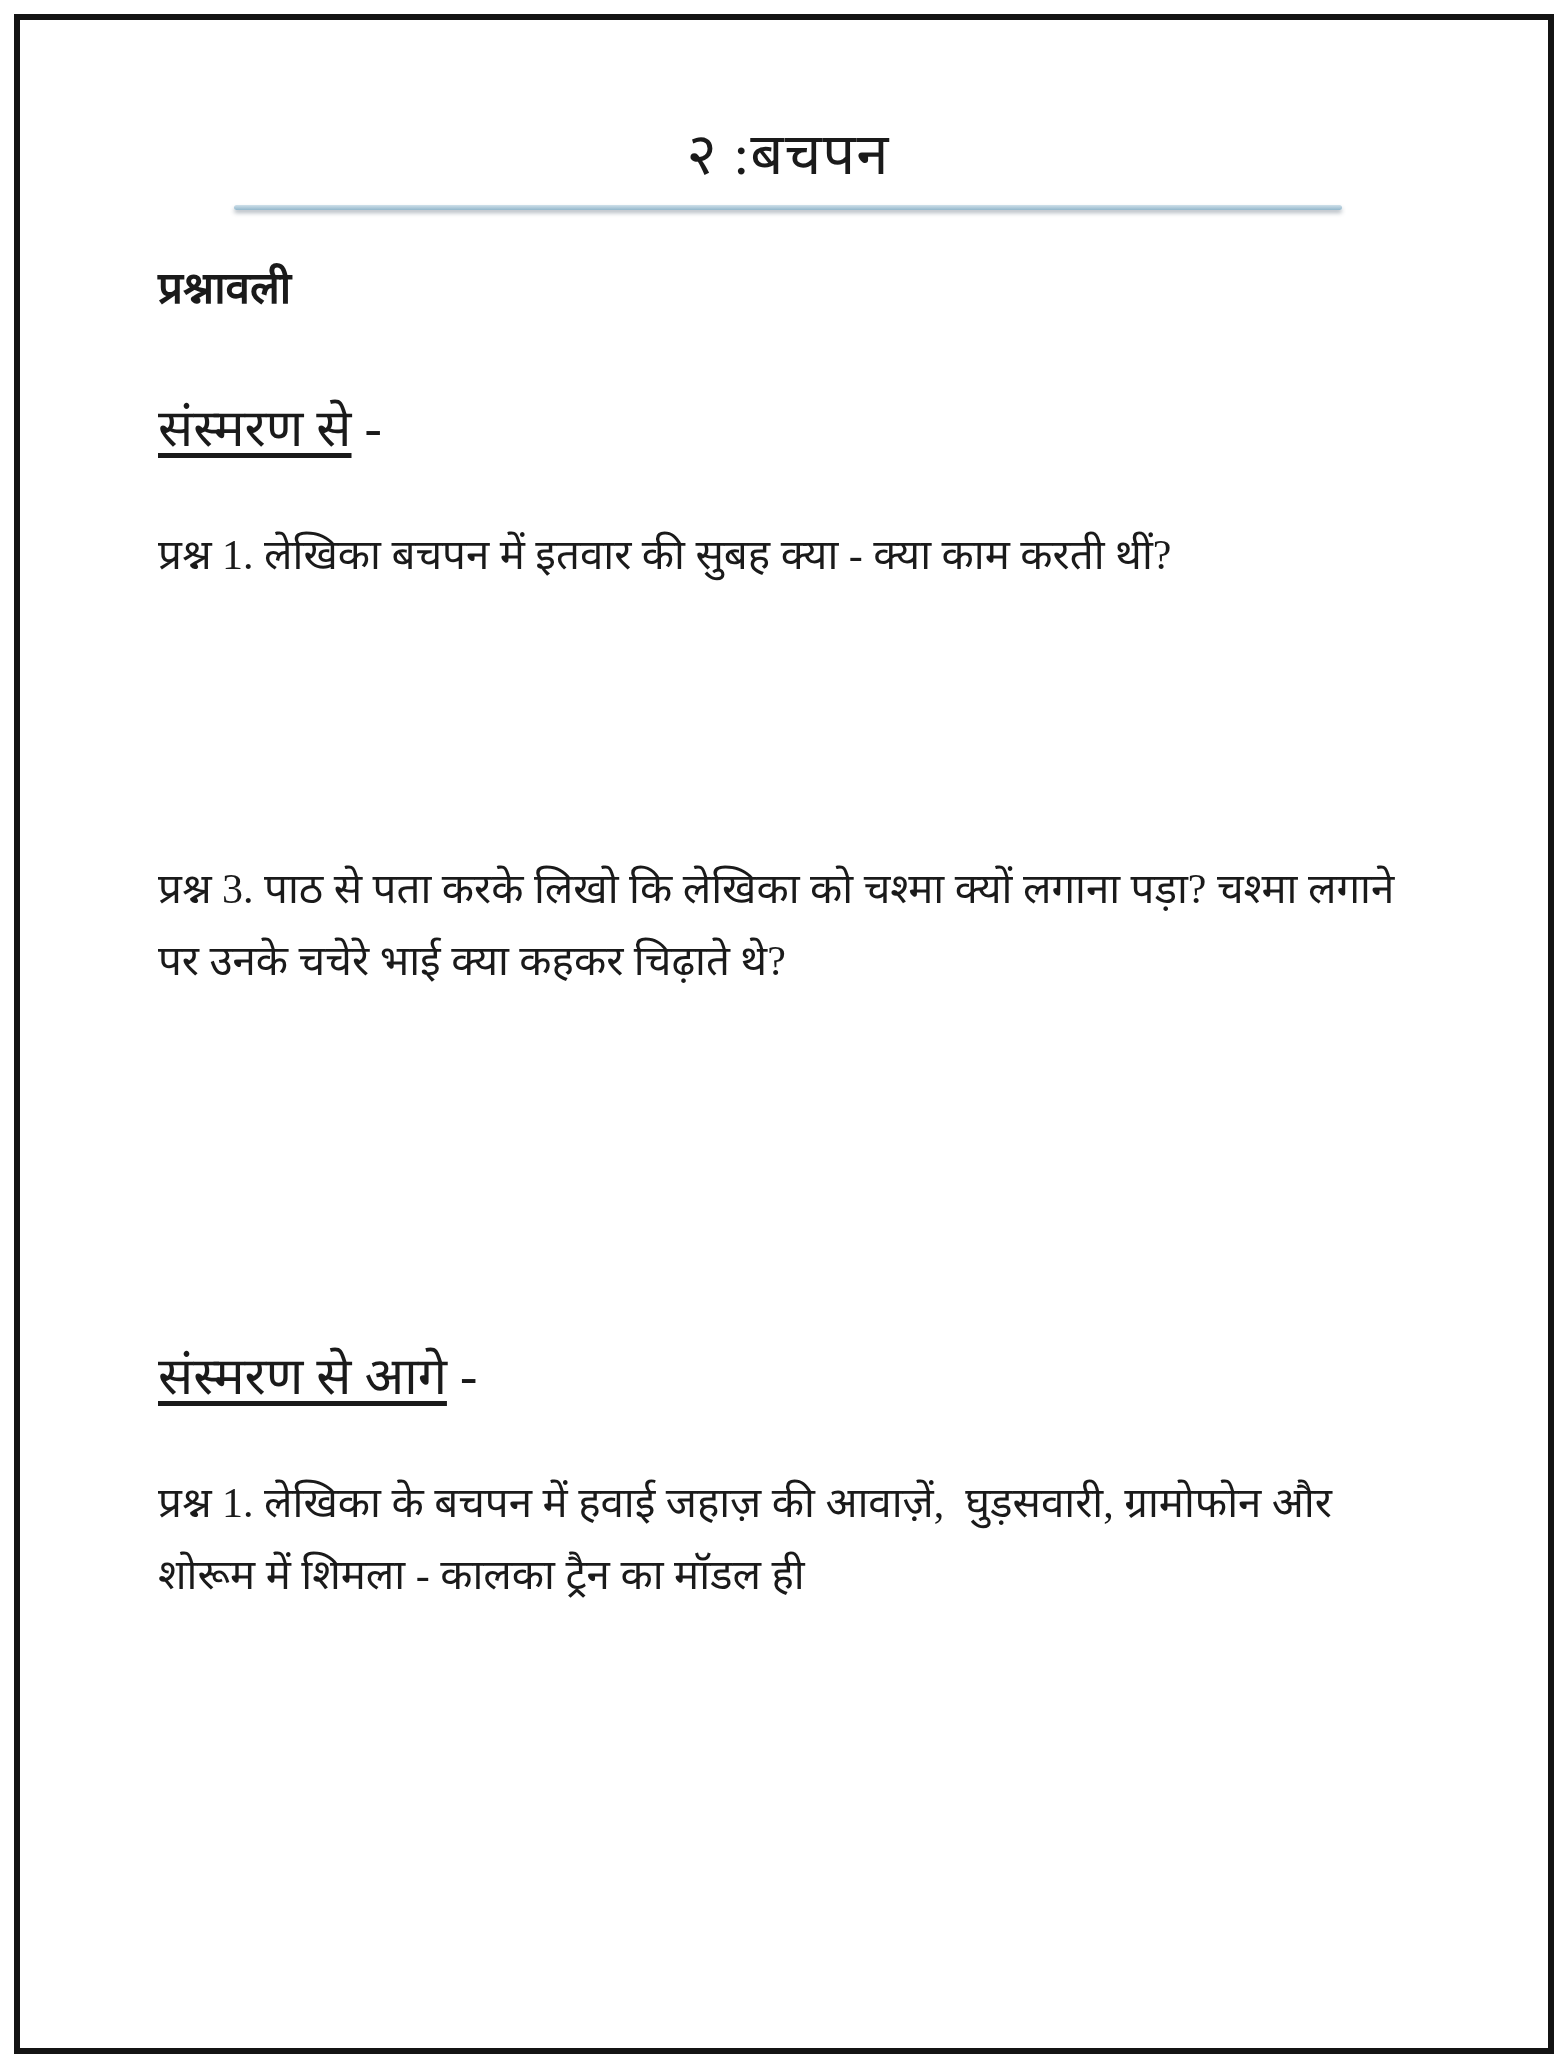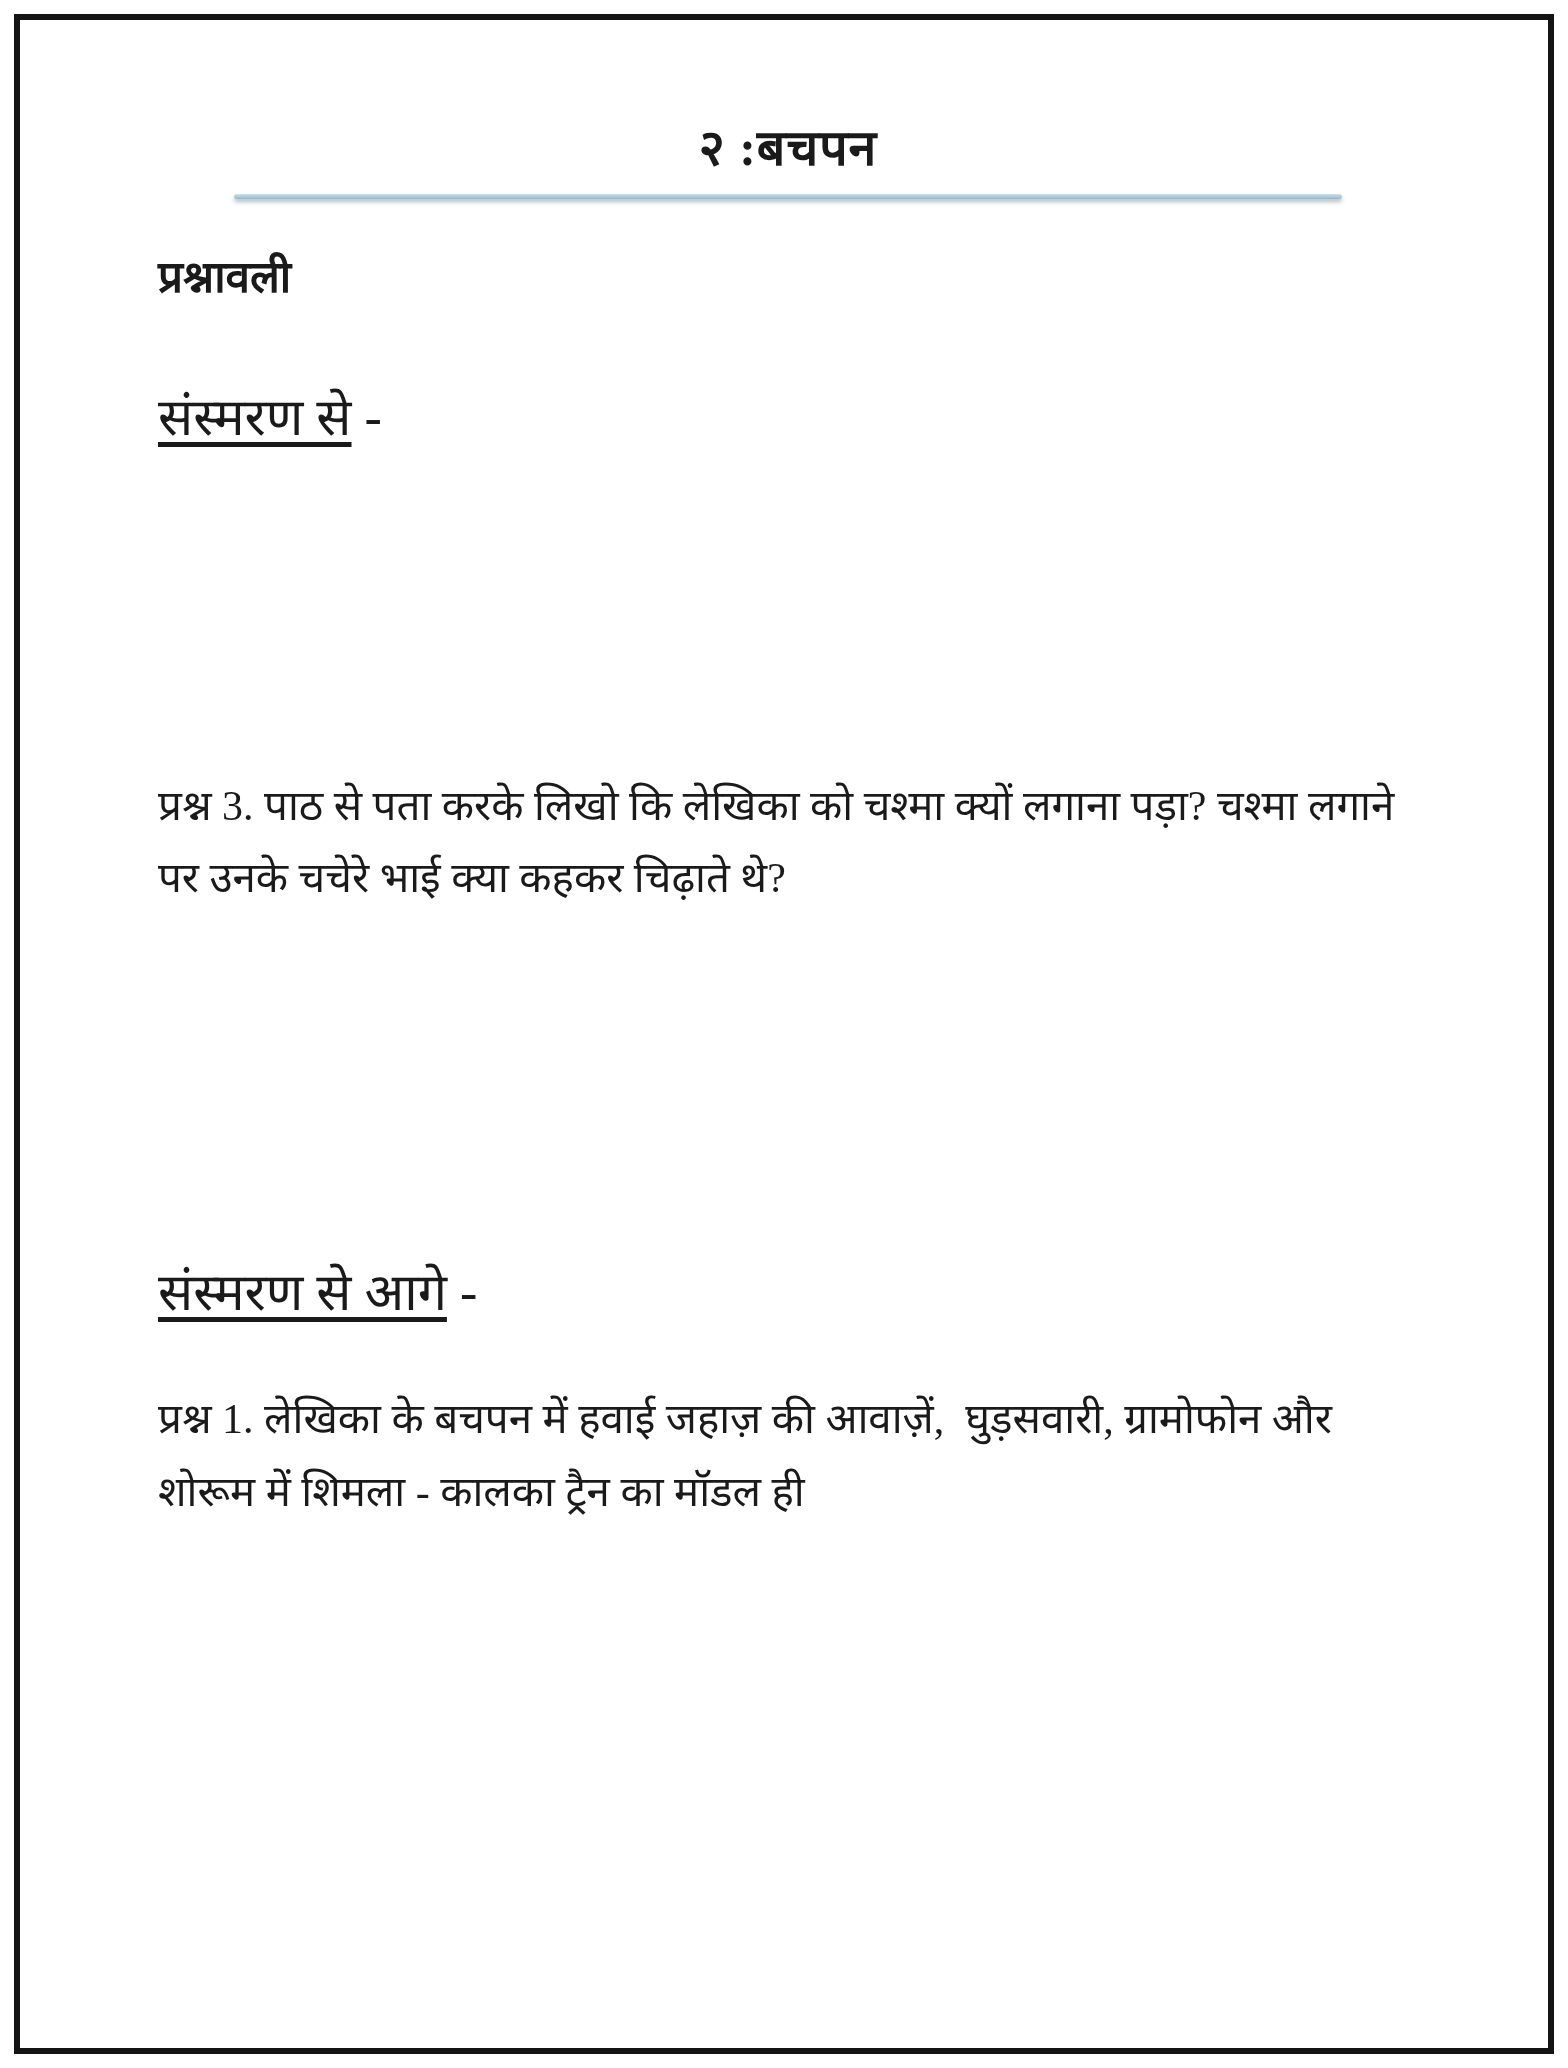--- a/index.html
+++ b/index.html
@@ -20,22 +20,22 @@
     width: 100%;
     height: 100%;
     box-sizing: border-box;
     border: 6px solid #141414;
     background: #ffffff;
     overflow: hidden;
     padding: 92px 130px 40px 138px;
   }
   .doc-title {
     text-align: center;
-    font-size: 50px;
-    font-weight: bold;
+    font-size: 58px;
+    font-weight: normal;
     margin: 0 0 14px 0;
     letter-spacing: 1px;
   }
   .title-divider {
     height: 5px;
     width: 88%;
     margin: 0 auto 46px auto;
     border-radius: 3px;
     background: linear-gradient(#cfe0ea, #93b7cb);
     box-shadow: 0 3px 4px rgba(40, 60, 80, 0.35);
@@ -74,20 +74,21 @@
     <h1 class="doc-title">२ :बचपन</h1>
 
     <div class="title-divider"></div>
 
     <h2 class="doc-subtitle">प्रश्नावली</h2>
 
     <div class="section-heading">
       <span class="underlined">संस्मरण से</span><span> -</span>
     </div>
 
+    <p class="question">प्रश्न 1. लेखिका बचपन में इतवार की सुबह क्या - क्या काम करती थीं?</p>
 
     <div class="gap-q1"></div>
 
 
     <div class="gap-q2"></div>
 
     <p class="question">प्रश्न 3. पाठ से पता करके लिखो कि लेखिका को चश्मा क्यों लगाना पड़ा? चश्मा लगाने पर उनके चचेरे भाई क्या कहकर चिढ़ाते थे?</p>
 
     <div class="gap-q3"></div>
 

